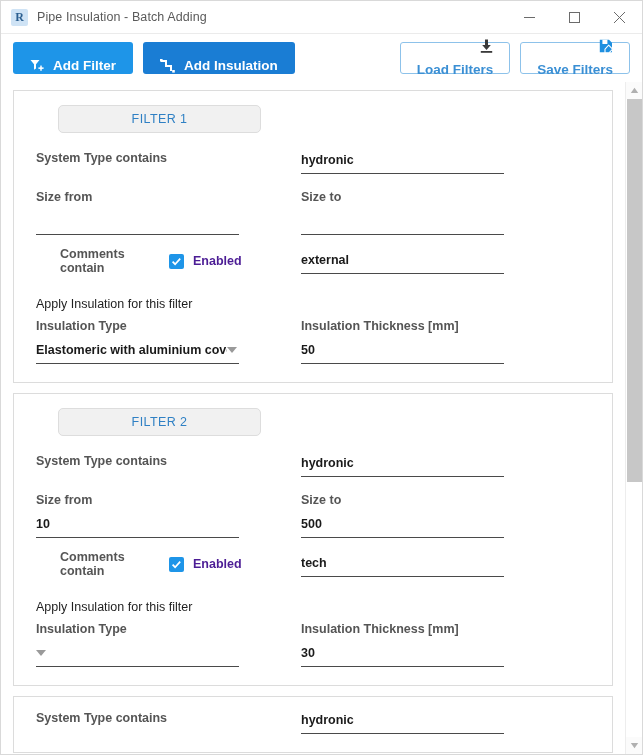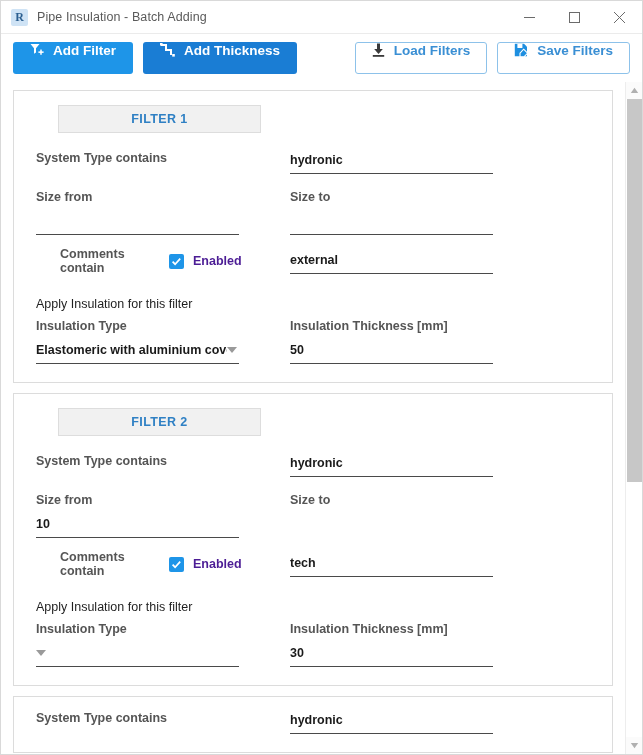--- a/index.html
+++ b/index.html
@@ -46,32 +46,32 @@
   
   .toolbar {
     height: 48px; flex: 0 0 48px;
     display: flex; align-items: center;
     padding: 0 12px;
     background: #ffffff;
     gap: 10px;
   }
   .btn {
     height: 32px;
-    display: inline-flex; align-items: flex-start; justify-content: center;
+    display: inline-flex; align-items: flex-end; justify-content: center;
     gap: 9px;
     border-radius: 3px;
     font-size: 13.5px; font-weight: bold;
     padding: 0 16px;
     white-space: nowrap;
     cursor: pointer;
     border: 1px solid transparent;
   }
   .btn-primary  { background: #1e95e8; color: #ffffff; }
   .btn-primary2 { background: #1a7dd4; color: #ffffff; }
-  .btn-outline  { background: #ffffff; color: #3a8fd4; border: 1px solid #8dc2ea; }
+  .btn-outline  { background: #ffffff; color: #3a8fd4; border: 1px solid #8dc2ea; flex-direction: column; }
   .btn .ico { display: inline-flex; align-items: center; flex: 0 0 auto; }
   .spacer { flex: 1 1 auto; }
 
   
   .content-wrap {
     flex: 1 1 auto; position: relative;
     display: flex;
     overflow: hidden;
     background: #ffffff;
   }
@@ -86,30 +86,30 @@
     border: 1px solid #dcdcdc;
     background: #ffffff;
     padding: 10px 22px 16px 22px;
     margin-bottom: 10px;
   }
   .filter-head {
     margin: 4px 0 14px 22px;
     width: 203px; height: 28px;
     background: #f1f1f1;
     border: 1px solid #dddddd;
-    border-radius: 0;
+    border-radius: 5px;
     display: flex; align-items: center; justify-content: center;
-    color: #2f80c4; font-weight: bold; font-size: 12.5px;
+    color: #2f80c4; font-weight: normal; font-size: 12.5px;
     letter-spacing: .4px;
     cursor: pointer;
   }
 
   .row { display: flex; margin-bottom: 2px; }
   .col { width: 250px; flex: 0 0 250px; font-weight: bold; }
-  .col.right { margin-left: 4px; }
+  .col.right { margin-left: 15px; }
 
   .lbl {
     font-size: 12.5px; color: #555555;
     height: 22px; line-height: 22px;
     white-space: nowrap;
   }
   .lbl.strong { color: #1f1f1f; font-weight: normal; }
   .field {
     width: 203px; height: 27px;
     border-bottom: 1px solid #4a4a4a;
@@ -201,21 +201,21 @@
     </div>
 
     <div class="btn btn-primary2">
       <span class="ico">
         <svg width="15" height="14" viewBox="0 0 15 14">
           <path d="M1 2 L6 2 L6 7 L11 7 L11 12" fill="none" stroke="#ffffff" stroke-width="2"></path>
           <rect x="0" y="0" width="2.6" height="2.6" fill="#ffffff"></rect>
           <rect x="12.2" y="11" width="2.6" height="2.6" fill="#ffffff"></rect>
         </svg>
       </span>
-      <span>Add Thickness</span>
+      <span>Add Insulation</span>
     </div>
 
     <div class="spacer"></div>
 
     <div class="btn btn-outline">
       <span class="ico">
         <svg width="13" height="14" viewBox="0 0 13 14">
           <rect x="5" y="0.5" width="3" height="6.5" fill="#3a3a3a"></rect>
           <path d="M2.2 6 L10.8 6 L6.5 11 Z" fill="#3a3a3a"></path>
           <rect x="0.8" y="12" width="11.4" height="1.8" fill="#3a3a3a"></rect>
@@ -317,20 +317,21 @@
 
         <div class="gap-sm"></div>
 
         <div class="row">
           <div class="col">
             <div class="lbl">Size from</div>
             <div class="field">10</div>
           </div>
           <div class="col right">
             <div class="lbl">Size to</div>
+            <div class="field">500</div>
           </div>
         </div>
 
         <div class="gap-sm"></div>
 
         <div class="row">
           <div class="col">
             <div class="chk-row">
               <span class="chk-label">Comments contain</span>
               <span class="chk">

